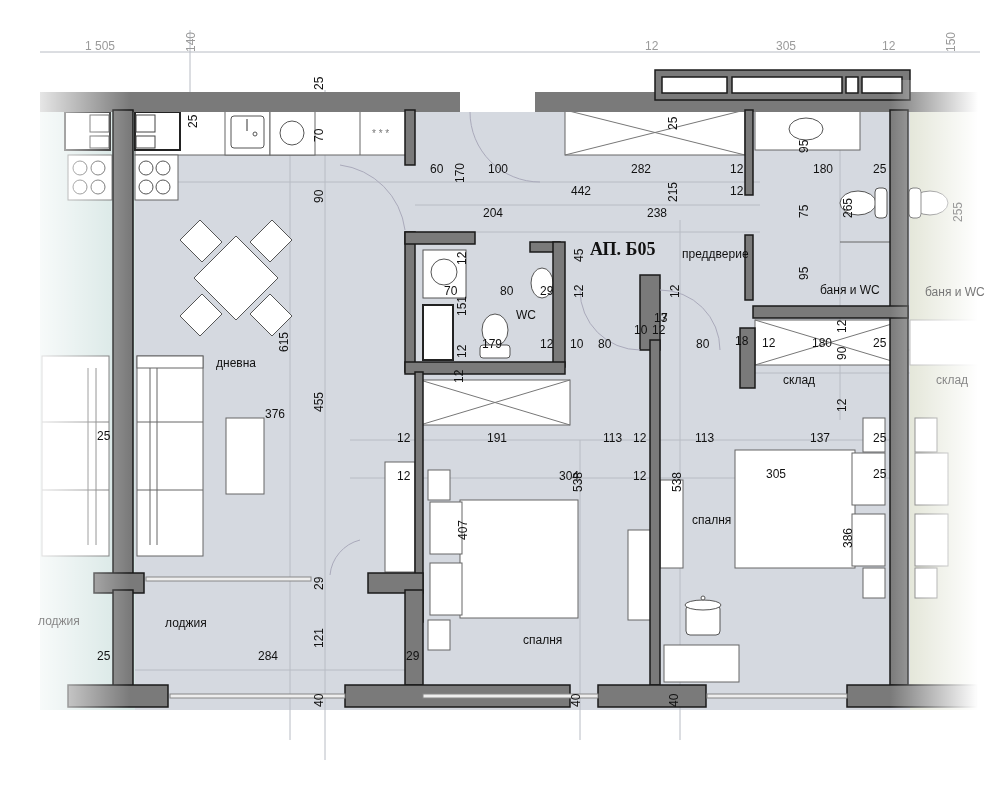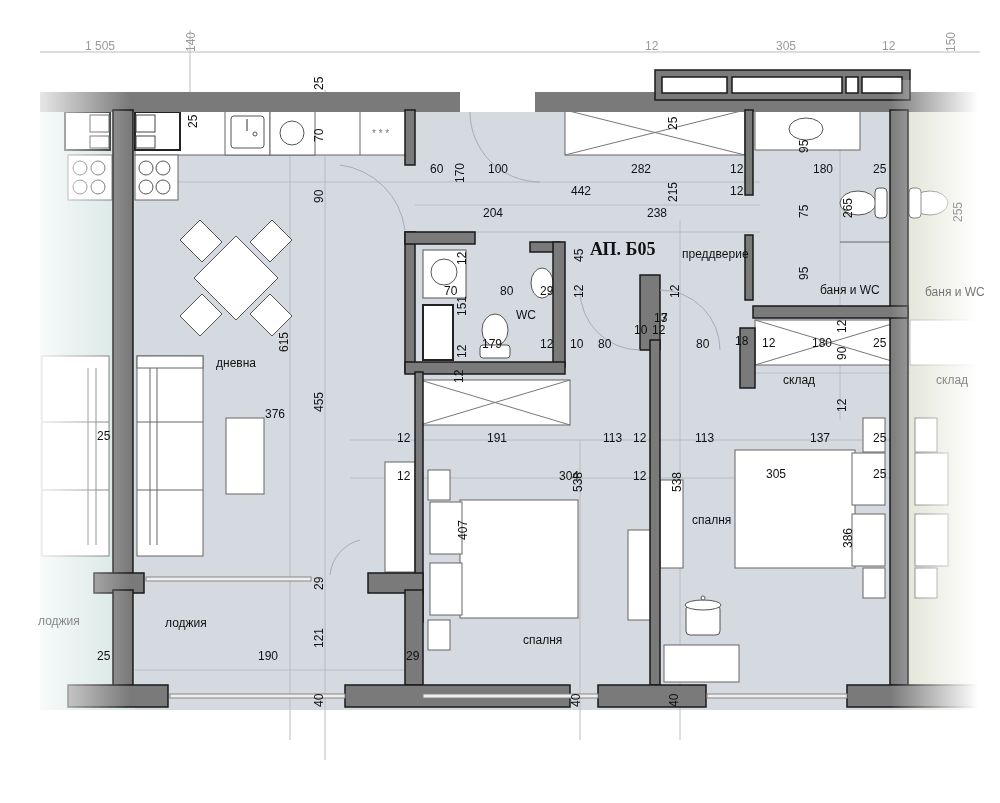--- a/index.html
+++ b/index.html
@@ -232,21 +232,21 @@
 <span class="lbl v" style="left:313px;top:90px;">25</span>
 <span class="lbl v" style="left:187px;top:128px;">25</span>
 <span class="lbl v" style="left:313px;top:142px;">70</span>
 <span class="lbl v" style="left:313px;top:203px;">90</span>
 <span class="lbl v" style="left:278px;top:352px;">615</span>
 <span class="lbl v" style="left:313px;top:412px;">455</span>
 <span class="lbl" style="left:265px;top:408px;">376</span>
 <span class="lbl" style="left:97px;top:430px;">25</span>
 <span class="lbl v" style="left:313px;top:590px;">29</span>
 <span class="lbl v" style="left:313px;top:648px;">121</span>
-<span class="lbl" style="left:258px;top:650px;">190</span>
+<span class="lbl" style="left:258px;top:650px;">284</span>
 <span class="lbl" style="left:97px;top:650px;">25</span>
 <span class="lbl" style="left:406px;top:650px;">29</span>
 <span class="lbl v" style="left:313px;top:707px;">40</span>
 <span class="lbl v" style="left:570px;top:707px;">40</span>
 <span class="lbl v" style="left:668px;top:707px;">40</span>
 
 
 <span class="lbl" style="left:430px;top:163px;">60</span>
 <span class="lbl v" style="left:454px;top:183px;">170</span>
 <span class="lbl" style="left:488px;top:163px;">100</span>

